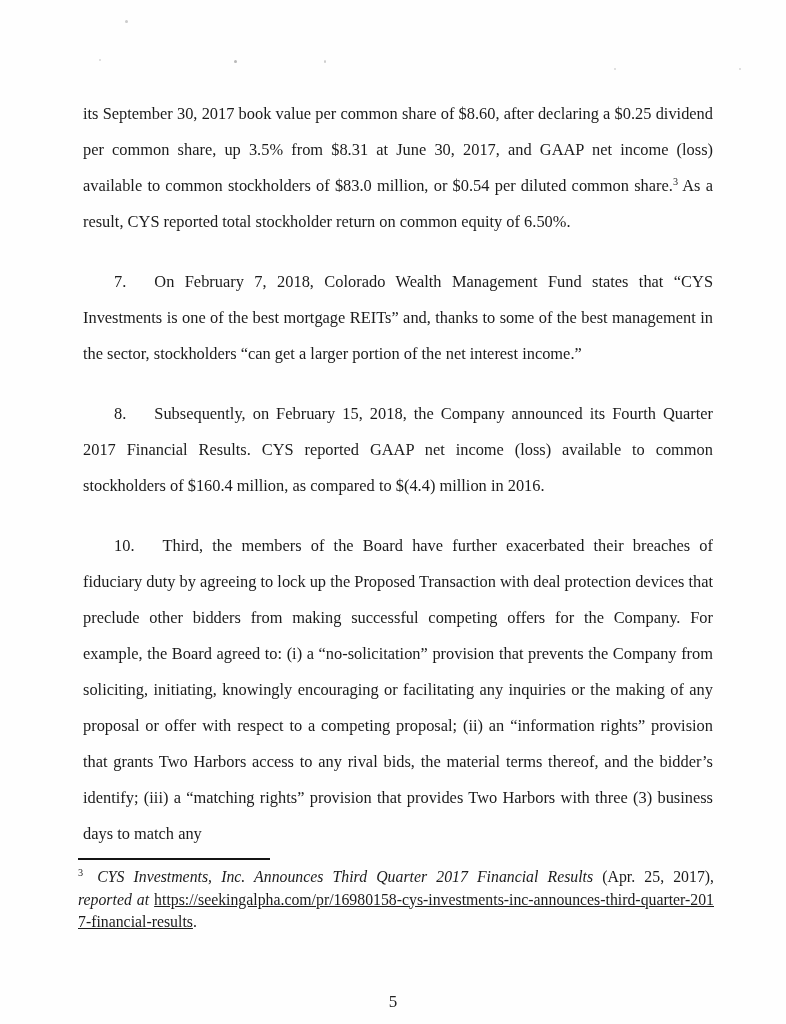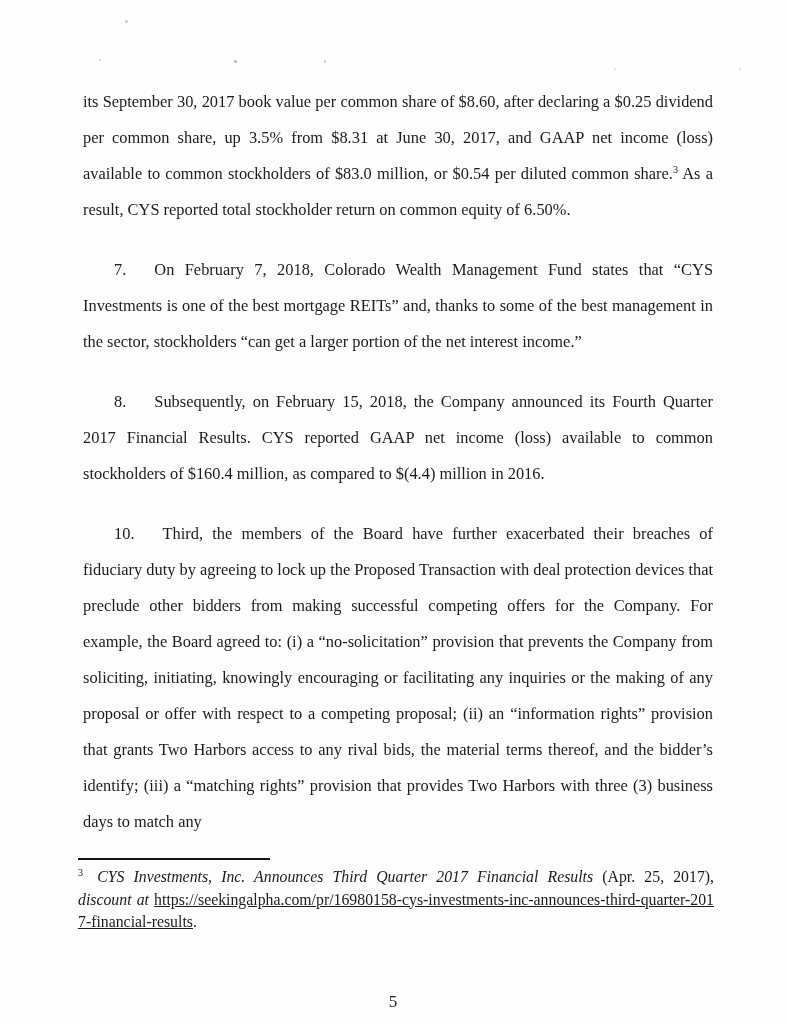--- a/index.html
+++ b/index.html
@@ -12,21 +12,21 @@
     width: 786px;
     height: 1024px;
     background: #fefefe;
     font-family: "Liberation Serif", "DejaVu Serif", serif;
     color: #1b1b1b;
     overflow: hidden;
     box-sizing: border-box;
   }
   .body-text {
     position: absolute;
-    top: 84px;
+    top: 96px;
     left: 83px;
     width: 630px;
     font-size: 16.4px;
     line-height: 36px;
     text-align: justify;
   }
   .body-text p {
     margin: 0;
     padding: 0;
   }
@@ -117,18 +117,18 @@
 
     <p class="numbered"><span class="pnum">8.</span><span class="tab"></span><span>Subsequently, on February 15, 2018, the Company announced its Fourth Quarter 2017 Financial Results.  CYS reported GAAP net income (loss) available to common stockholders of $160.4 million, as compared to $(4.4) million in 2016.</span></p>
 
 
     <p class="numbered"><span class="pnum">10.</span><span class="tab"></span><span>Third, the members of the Board have further exacerbated their breaches of fiduciary duty by agreeing to lock up the Proposed Transaction with deal protection devices that preclude other bidders from making successful competing offers for the Company.  For example, the Board agreed to: (i) a “no-solicitation” provision that prevents the Company from soliciting, initiating, knowingly encouraging or facilitating any inquiries or the making of any proposal or offer with respect to a competing proposal; (ii) an “information rights” provision that grants Two Harbors access to any rival bids, the material terms thereof, and the bidder’s identify; (iii) a “matching rights” provision that provides Two Harbors with three (3) business days to match any</span></p>
 
   </div>
 
   <div class="footnote-area">
     <div class="fn-rule"></div>
-    <p class="fn-text"><sup class="fnmark">3</sup><span class="fntab"></span><i>CYS Investments, Inc. Announces Third Quarter 2017 Financial Results</i><span> </span><span>(Apr. 25, 2017), </span><i>discount at</i><span> </span><a class="url-link">https://seekingalpha.com/pr/16980158-cys-investments-inc-announces-third-quarter-2017-financial-results</a><span>.</span></p>
+    <p class="fn-text"><sup class="fnmark">3</sup><span class="fntab"></span><i>CYS Investments, Inc. Announces Third Quarter 2017 Financial Results</i><span> </span><span>(Apr. 25, 2017), </span><i>reported at</i><span> </span><a class="url-link">https://seekingalpha.com/pr/16980158-cys-investments-inc-announces-third-quarter-2017-financial-results</a><span>.</span></p>
   </div>
 
   <div class="page-number">5</div>
 
 </div>
 
 </body></html>

